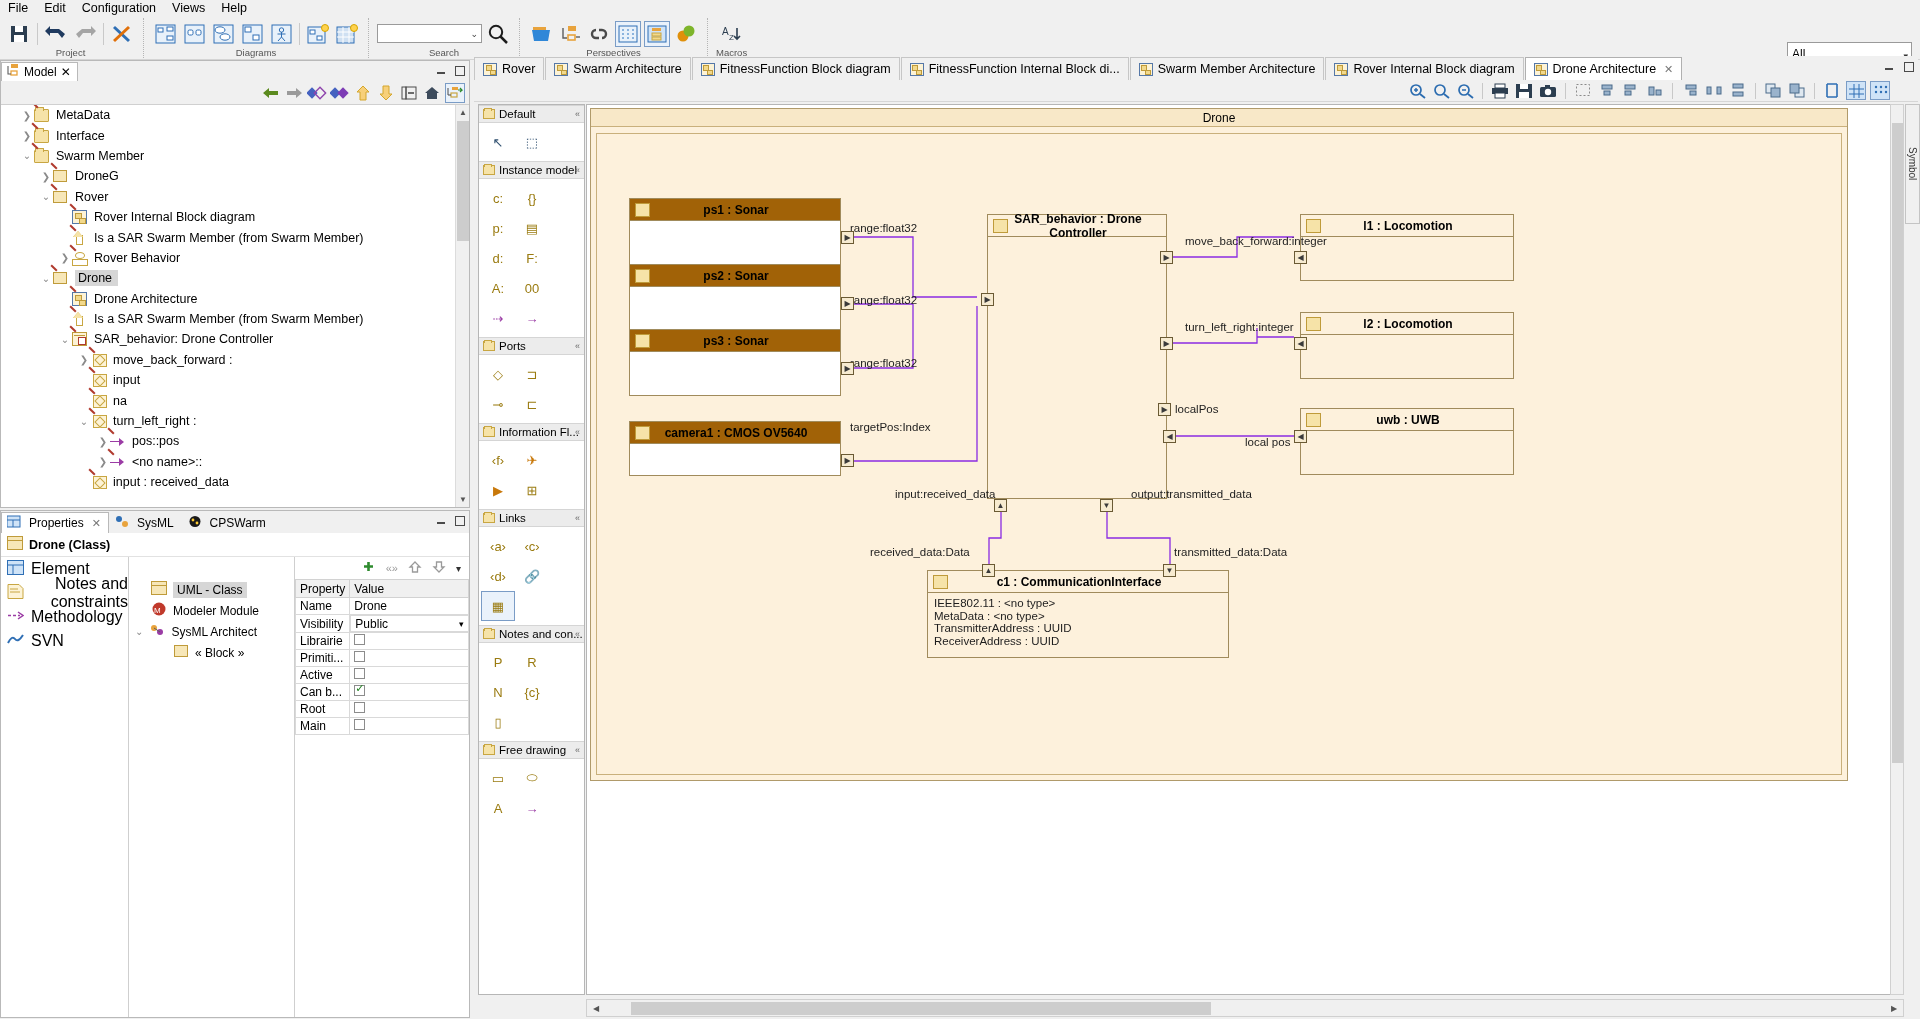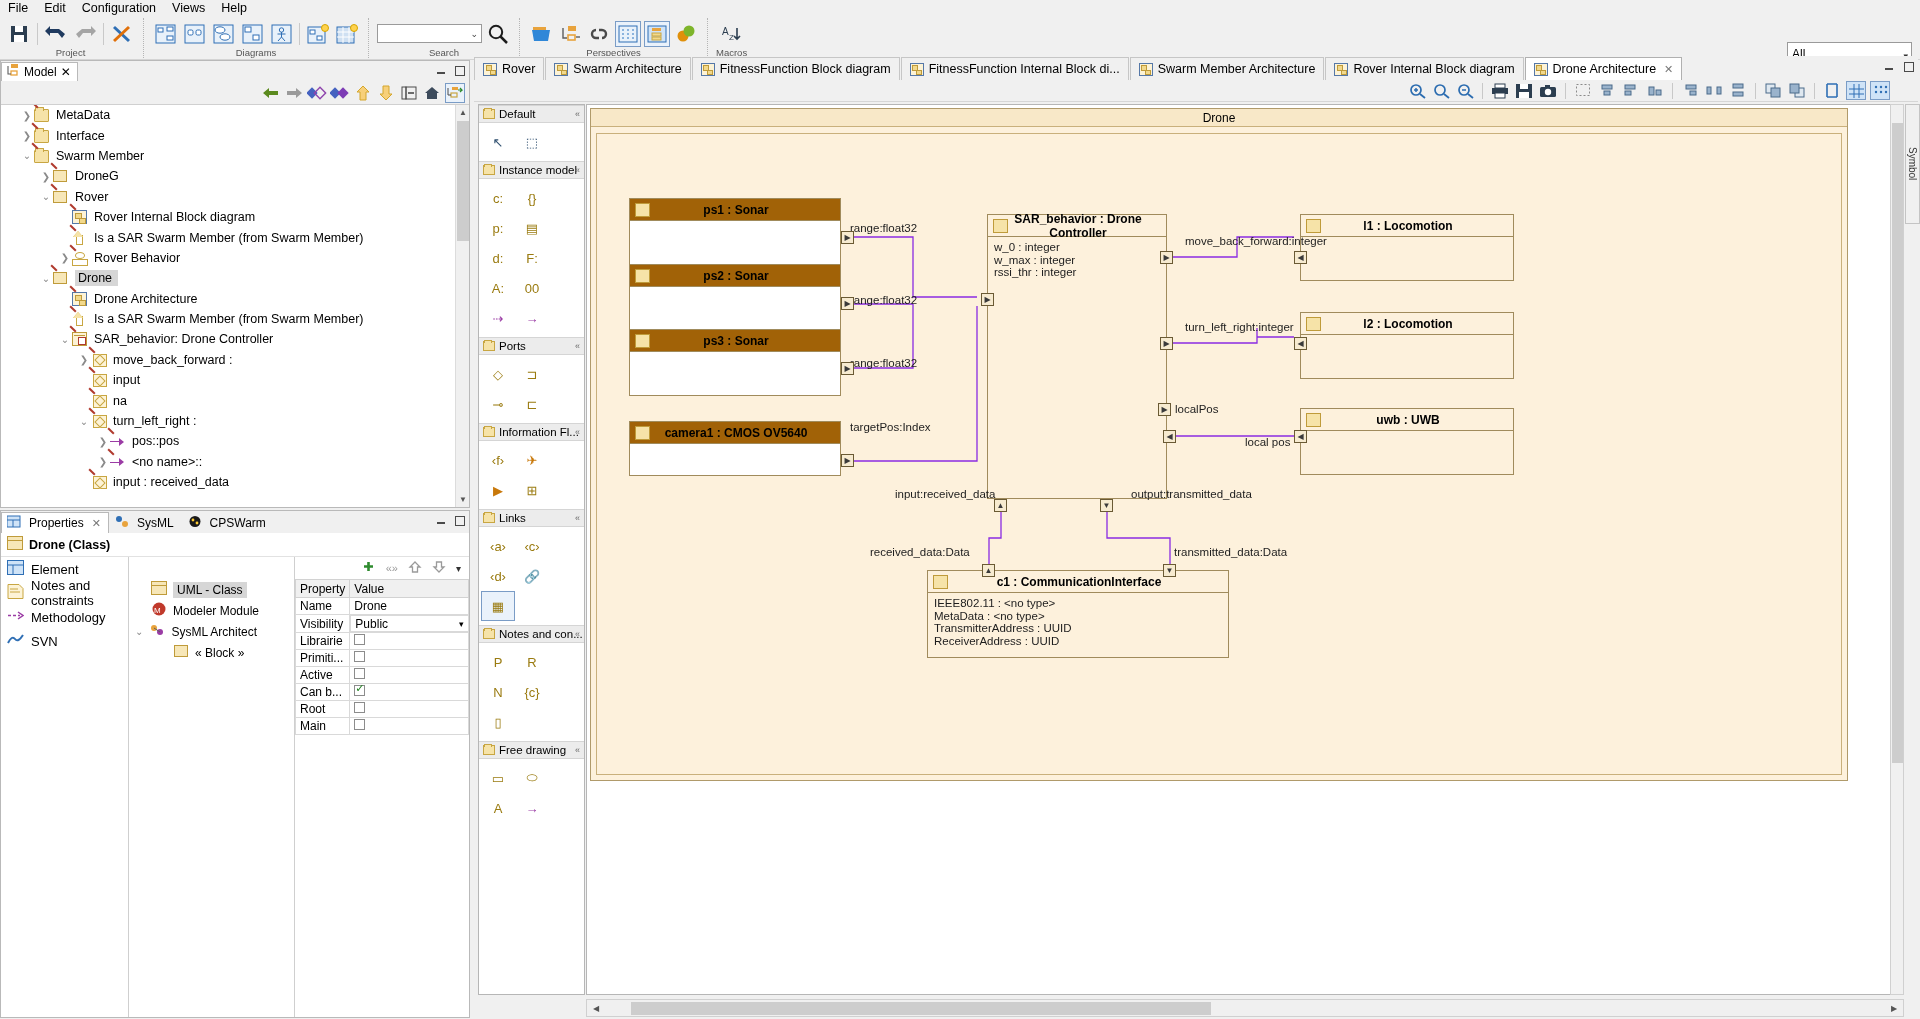--- a/index.html
+++ b/index.html
@@ -94,21 +94,21 @@
   .props-panel { position:absolute; left:0; top:510px; width:470px; height:508px; background:#fff;
                  border:1px solid #b9b9b9; }
   .ptabs { height:22px; background:#f0f0f0; display:flex; align-items:flex-end; position:relative;}
   .ptabs .ptab{ display:flex;align-items:center;gap:8px;height:21px;padding:0 7px 0 5px;font-size:12px;
                 background:#f0f0f0;border:1px solid transparent;}
   .ptabs .ptab.active{ background:#fff;border:1px solid #b9b9b9;border-bottom:none;}
   .prop-title { height:24px; display:flex; align-items:center; gap:6px; padding-left:6px; background:#fff;
                 font-size:12.5px; font-weight:bold; border-bottom:1px solid #e2e2e2;}
   .prop-body { display:flex; height:calc(508px - 22px - 24px - 2px); background:#fff;}
   .prop-left { width:128px; border-right:1px solid #cfcfcf; background:#fff; }
-  .pl-item { height:24px; display:flex; align-items:center; gap:7px; padding-left:6px; font-size:13px;}
+  .pl-item { height:24px; display:flex; align-items:center; gap:7px; padding-left:6px; font-size:16px;text-align:right;}
   .prop-mid { width:166px; border-right:1px solid #cfcfcf; background:#fff; padding-top:22px;}
   .pm-row { height:21px; display:flex; align-items:center; gap:6px; padding-left:10px; font-size:12px;}
   .prop-right { flex:1; background:#fff; }
   .pr-toolbar { height:22px; display:flex; align-items:center; justify-content:flex-end; gap:10px;
                 padding-right:8px; background:#fff;}
   .ptable { width:100%; border-collapse:collapse; font-size:12px;}
   .ptable th { background:#f0f0f0; border:1px solid #d2d2d2; font-weight:normal; height:18px; padding:0 4px;
                text-align:left;}
   .ptable td { border:1px solid #d9d9d9; height:17px; padding:0 4px; background:#fff;}
   .ptable td.k { width:46px; background:#fff;}
@@ -1075,25 +1075,20 @@
               <div class="hd">
                 <span class="sq"></span>
                 <span class="nm">camera1 : CMOS OV5640</span>
               </div>
               <div class="bd"></div>
             </div>
             <div class="blk sand" style="left: 390px; top: 80px; width: 180px; height: 285px;">
               <div class="hd">
                 <span class="sq"></span>
                 <span class="nm">SAR_behavior : Drone Controller</span>
-              </div>
-              <div class="bd">
-                <div>w_0 : integer</div>
-                <div>w_max : integer</div>
-                <div>rssi_thr : integer</div>
               </div>
             </div>
             <div class="blk sand" style="left: 703px; top: 80px; width: 214px; height: 67px;">
               <div class="hd">
                 <span class="sq"></span>
                 <span class="nm">l1 : Locomotion</span>
               </div>
               <div class="bd"></div>
             </div>
             <div class="blk sand" style="left: 703px; top: 178px; width: 214px; height: 67px;">

